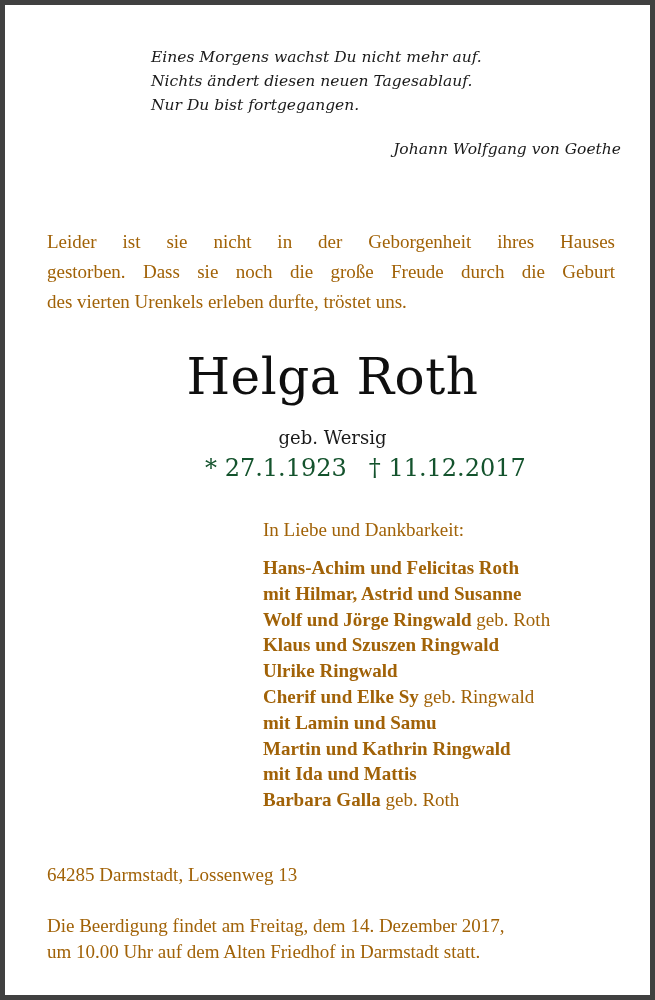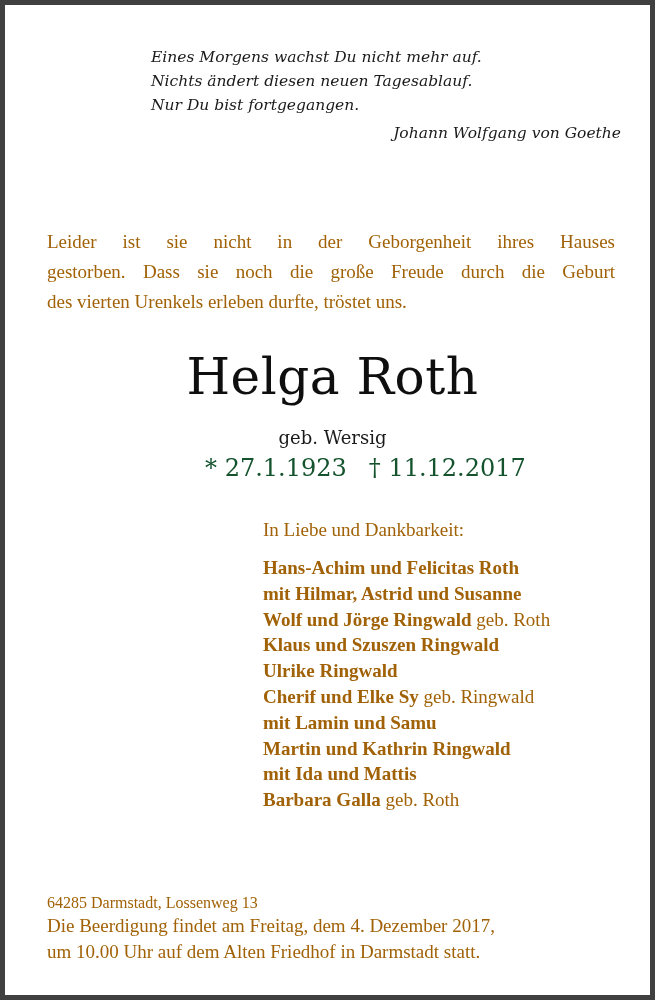--- a/index.html
+++ b/index.html
@@ -8,21 +8,21 @@
     position: absolute; left: 0; top: 0; width: 655px; height: 1000px;
     box-sizing: border-box; border: 5px solid #404040; background: #ffffff;
   }
   .serif { font-family: "Liberation Serif", "DejaVu Serif", serif; color: #a16207; }
   .poem {
     position: absolute; left: 146px; top: 40px; width: 470px;
     font-family: "DejaVu Serif", serif; font-style: italic;
     font-size: 15.5px; line-height: 24px; color: #1a1a1a;
   }
   .poem .line { display: block; white-space: nowrap; }
-  .poem .author { display: block; text-align: right; margin-top: 4px; white-space: nowrap; }
+  .poem .author { display: block; text-align: right; margin-top: 20px; white-space: nowrap; }
   .intro {
     position: absolute; left: 42px; top: 222px; width: 568px;
     font-size: 19px; line-height: 30px; text-align: justify;
   }
   .intro .l { display: block; }
   .intro .just { text-align-last: justify; }
   .name {
     position: absolute; left: 0; width: 655px; top: 340px; text-align: center;
     font-family: "DejaVu Serif", serif; font-size: 50px; line-height: 64px; color: #0f0f0f;
     letter-spacing: 0.5px;
@@ -42,21 +42,21 @@
     font-size: 19px; line-height: 26px;
   }
   .family {
     position: absolute; left: 258px; top: 550px; width: 360px;
     font-size: 19px; line-height: 25.8px;
   }
   .family .row { display: block; white-space: nowrap; }
   .family b { font-weight: bold; }
   .address {
     position: absolute; left: 42px; top: 856px;
-    font-size: 16px; line-height: 28px; margin-top: 28px;
+    font-size: 19px; line-height: 28px;
   }
   .funeral {
     position: absolute; left: 42px; top: 908px; width: 572px;
     font-size: 19px; line-height: 26px;
   }
   .funeral .l { display: block; white-space: nowrap; }
 </style>
 </head>
 <body>
 
@@ -92,17 +92,17 @@
     <span class="row"><b>Cherif und Elke Sy</b><span> geb. Ringwald</span></span>
     <span class="row"><b>mit Lamin und Samu</b><span></span></span>
     <span class="row"><b>Martin und Kathrin Ringwald</b><span></span></span>
     <span class="row"><b>mit Ida und Mattis</b><span></span></span>
     <span class="row"><b>Barbara Galla</b><span> geb. Roth</span></span>
   </div>
 
   <div class="address serif">64285 Darmstadt, Lossenweg 13</div>
 
   <div class="funeral serif">
-    <span class="l">Die Beerdigung findet am Freitag, dem 4. Dezember 2017,</span>
+    <span class="l">Die Beerdigung findet am Freitag, dem 14. Dezember 2017,</span>
     <span class="l">um 10.00 Uhr auf dem Alten Friedhof in Darmstadt statt.</span>
   </div>
 
 </div>
 
 </body></html>

